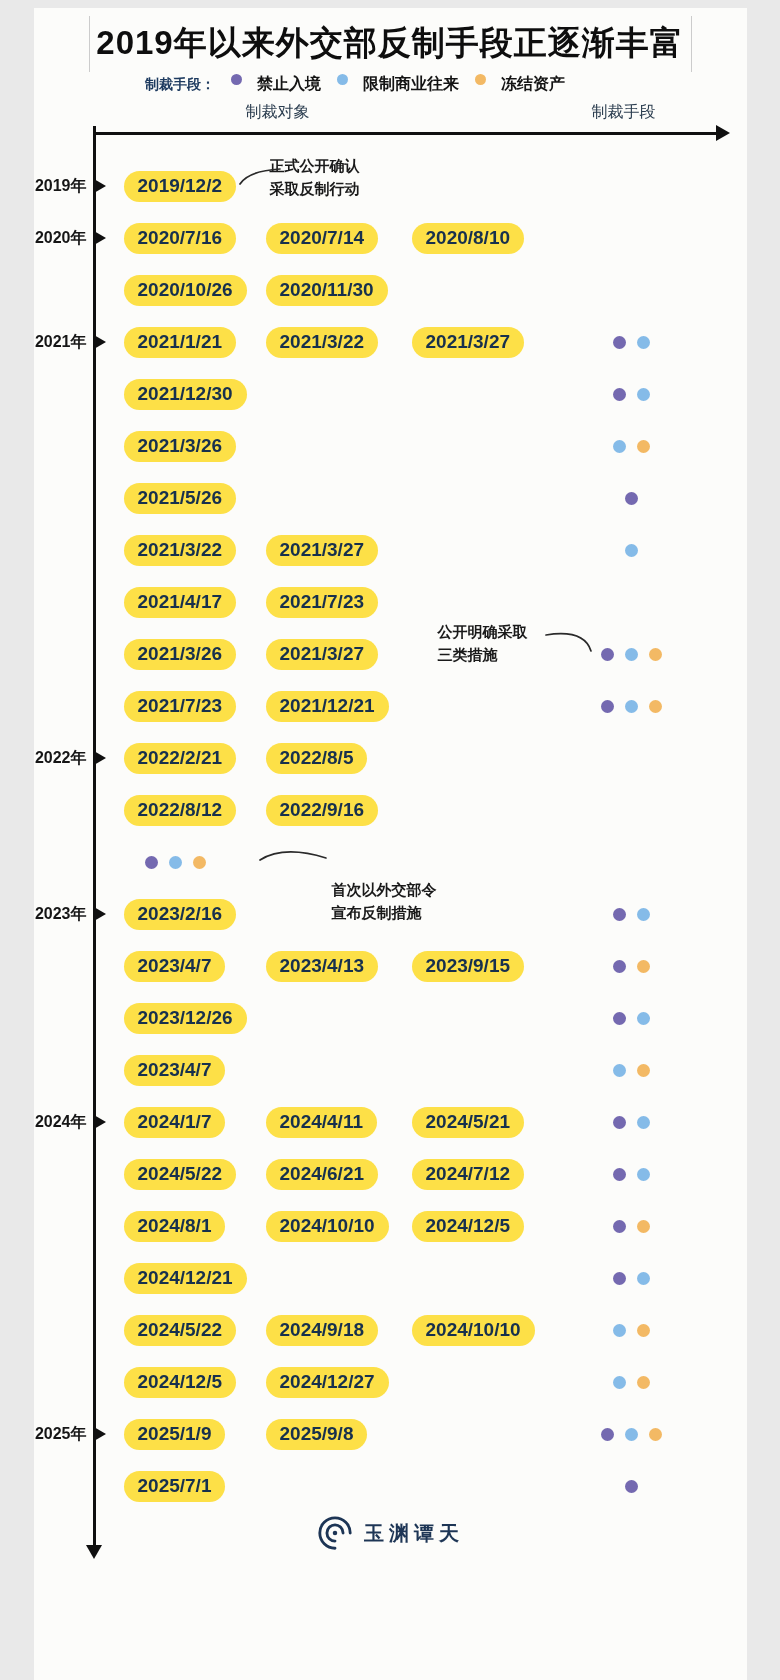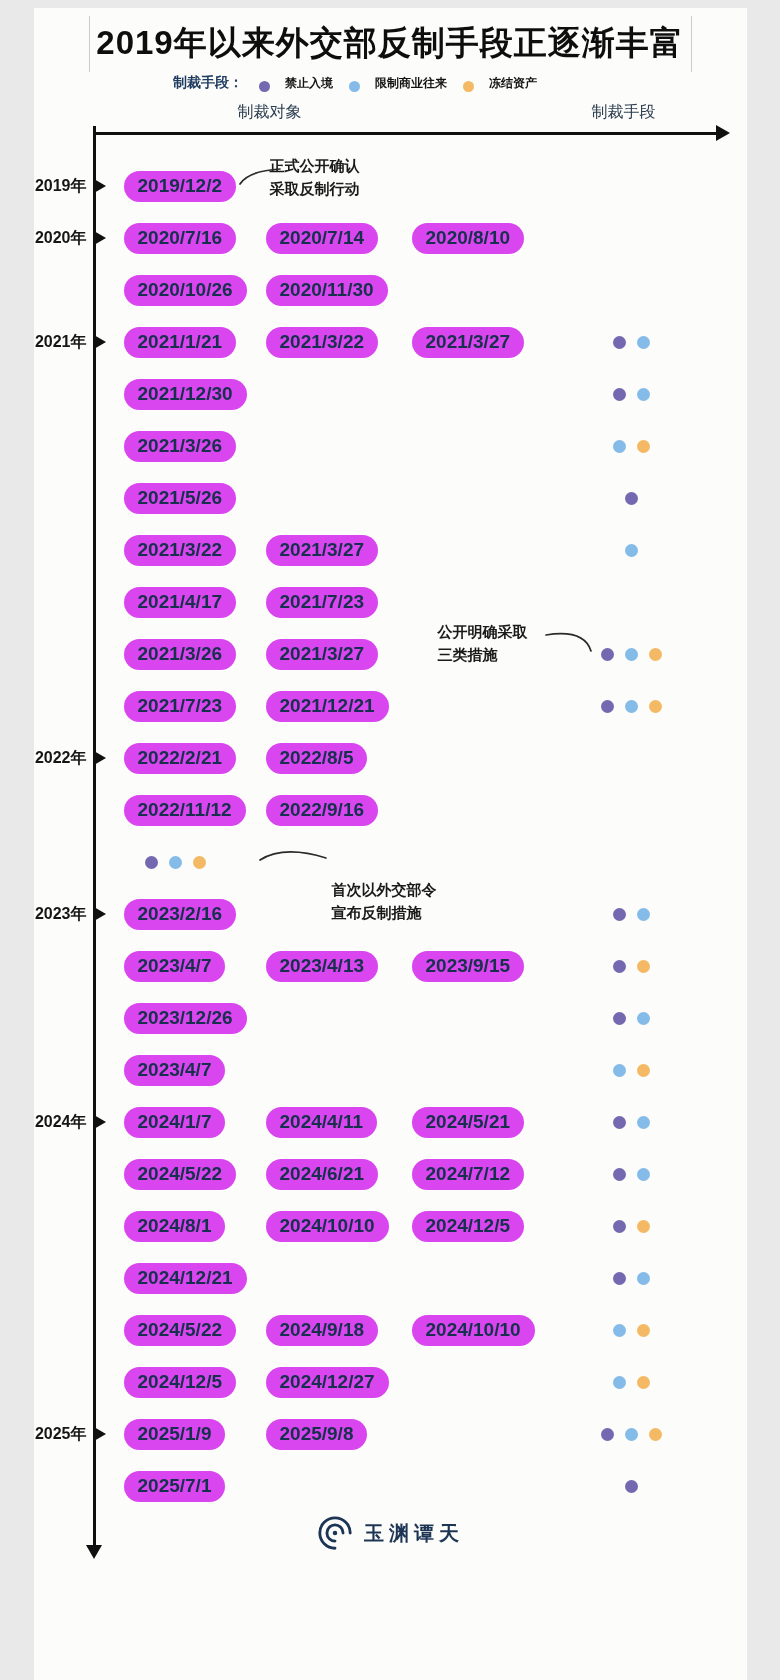--- a/index.html
+++ b/index.html
@@ -10,47 +10,47 @@
 
   .frame-line { position:absolute; top:8px; width:1px; height:56px; background:#cccccc; }
   #frame-left { left:55px; } #frame-right { right:55px; }
 
   .title { position:absolute; top:13px; left:0; right:0; text-align:center;
            font-size:33px; font-weight:800; color:#0e0e0e; letter-spacing:1px; }
 
   .legend { position:absolute; top:66px; left:0; right:70px; display:flex;
             justify-content:center; align-items:center; gap:16px; }
   .legend-label { font-size:14px; font-weight:700; color:#1d3a5f; }
-  .legend-item { display:flex; align-items:flex-end; gap:15px; font-size:12px;
+  .legend-item { display:flex; align-items:flex-start; gap:15px; font-size:16px;
                  font-weight:700; color:#141414; }
   .legend-dot { width:11px; height:11px; border-radius:50%; flex:none; }
 
   .col-head { position:absolute; top:94px; font-size:16px; font-weight:500; color:#2c3e50; }
-  #col-left  { left:204px; }
+  #col-left  { left:212px; }
   #col-right { left:558px; }
 
   .axis-h { position:absolute; left:60px; top:124px; width:624px; height:3px; background:#101010; }
   .axis-h-arrow { position:absolute; left:682px; top:117px; width:0; height:0;
                   border-left:14px solid #101010; border-top:8.5px solid transparent;
                   border-bottom:8.5px solid transparent; }
   .axis-v { position:absolute; left:59px; top:118px; width:3px; height:1420px; background:#101010; }
   .axis-v-arrow { position:absolute; left:52px; top:1537px; width:0; height:0;
                   border-top:14px solid #101010; border-left:8.5px solid transparent;
                   border-right:8.5px solid transparent; }
 
   .rows { position:absolute; top:152px; left:0; width:780px; }
   .row { display:flex; align-items:center; height:52px; padding-right:125px; }
   .year-zone { width:84px; flex:none; display:flex; align-items:center; justify-content:flex-end; }
   .year-label { font-size:16px; font-weight:700; color:#161616; margin-right:7px; white-space:nowrap; }
   .year-marker { width:0; height:0; border-left:12px solid #101010;
                  border-top:7px solid transparent; border-bottom:7px solid transparent;
                  margin-right:12px; flex:none; }
   .pill-zone { flex:1; margin-left:6px; display:grid;
                grid-template-columns:142px 146px auto; justify-items:start; align-items:center; }
-  .pill { display:inline-block; background:#d946ef; color:#17304d; font-size:19px;
+  .pill { display:inline-block; background:#fde047; color:#17304d; font-size:19px;
           font-weight:700; padding:4px 14px 5px; border-radius:18px; white-space:nowrap; }
   .dots-zone { width:115px; flex:none; display:flex; justify-content:center;
                align-items:center; gap:11px; }
   .dot { width:13px; height:13px; border-radius:50%; flex:none; }
 
   .annotation { position:absolute; font-size:15px; font-weight:600; color:#1a1a1a;
                 line-height:23px; white-space:nowrap; }
   #curves { position:absolute; left:0; top:0; pointer-events:none; }
 
   .logo { position:absolute; top:1506px; left:0; right:0; display:flex;
@@ -218,21 +218,21 @@
         </div>
         <div class="pill-zone">
           <span class="pill">2022/2/21</span>
           <span class="pill">2022/8/5</span>
         </div>
         <div class="dots-zone"></div>
       </div>
       <div class="row">
         <div class="year-zone"></div>
         <div class="pill-zone">
-          <span class="pill">2022/11/12</span>
+          <span class="pill">2022/8/12</span>
           <span class="pill">2022/9/16</span>
         </div>
         <div class="dots-zone"></div>
       </div>
       <div class="row">
         <div class="year-zone"></div>
         <div class="dots-zone">
           <span class="dot" style="background: rgb(116, 105, 176);"></span>
           <span class="dot" style="background: rgb(133, 187, 232);"></span>
           <span class="dot" style="background: rgb(243, 185, 100);"></span>

